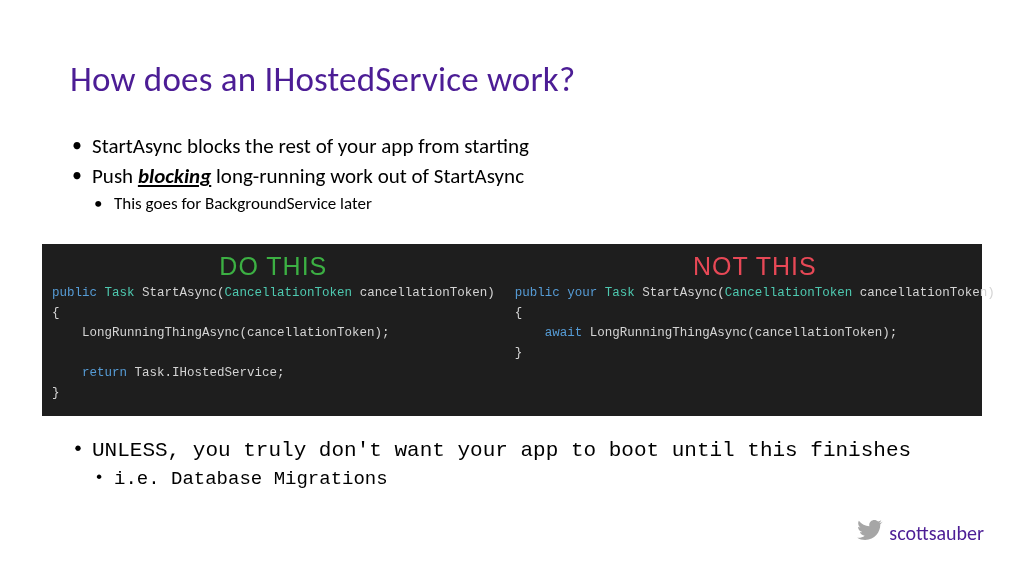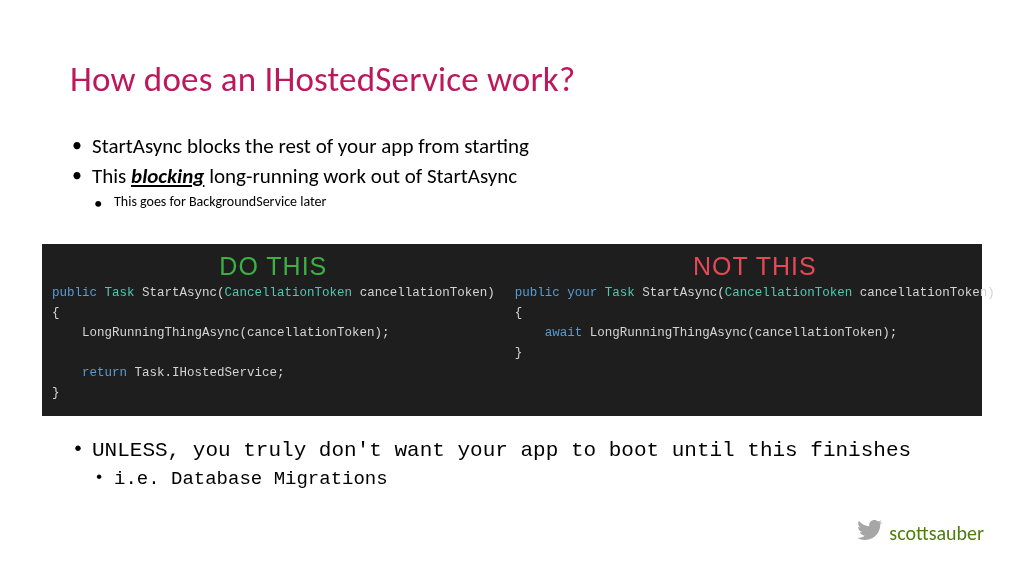--- a/index.html
+++ b/index.html
@@ -1,55 +1,55 @@
 <!DOCTYPE html>
 <html><head>
 <meta charset="utf-8">
 <style>
   * { margin: 0; padding: 0; box-sizing: border-box; }
   html, body { width: 1024px; height: 576px; font-family: "Segoe UI", Calibri, Arial, sans-serif; background: #fff; overflow: hidden; }
   .slide { width: 1024px; height: 576px; position: relative; }
-  .title { position: absolute; top: 58px; left: 70px; font-size: 35px; font-weight: 400; color: #be185d; letter-spacing: .2px; }
+  .title { position: absolute; top: 58px; left: 70px; font-size: 35px; font-weight: 400; color: #4c1d95; letter-spacing: .2px; }
   .content { position: absolute; top: 132px; left: 70px; right: 50px; font-size: 21px; color: #000; }
   .content ul { list-style: none; }
   .content > ul > li { position: relative; padding-left: 22px; line-height: 1.35; margin-bottom: 2px; }
   .content > ul > li::before { content: "•"; position: absolute; left: 2px; top: 0; font-size: 20px; color: #000; }
   .sub { margin-top: 2px; }
-  .sub li { position: relative; padding-left: 22px; font-size: 14px; line-height: 1.35; }
+  .sub li { position: relative; padding-left: 22px; font-size: 17px; line-height: 1.35; }
   .sub li::before { content: "•"; position: absolute; left: 2px; top: 0; font-size: 17px; color: #000; }
   .blocking { font-weight: 700; font-style: italic; text-decoration: underline; }
   .codebox { position: absolute; top: 244px; left: 42px; width: 940px; height: 172px; background: #1e1e1e; color: #d4d4d4; display: flex; }
   .codecol { flex: 1 1 50%; padding: 8px 10px 8px 10px; }
   .colhead { text-align: center; font-size: 25px; font-family: "Segoe UI", Arial, sans-serif; letter-spacing: 1px; }
   .colhead.green { color: #3cb043; }
   .colhead.red { color: #e74856; text-align: center; }
   pre.code { font-family: Consolas, "Courier New", monospace; font-size: 12.5px; line-height: 1.6; white-space: pre; margin-top: 2px; }
   .kw { color: #569cd6; }        
   .type { color: #4ec9b0; }      
   .id  { color: #d4d4d4; }
   .below { position: absolute; top: 436px; left: 70px; right: 50px; font-size: 21px; color: #000; font-family: Liberation Mono, monospace; }
   .below ul { list-style: none; }
   .below > ul > li { position: relative; padding-left: 22px; line-height: 1.4; }
   .below > ul > li::before { content: "•"; position: absolute; left: 2px; top: 0; font-size: 20px; }
   .below .sub li { font-size: 19px; }
-  .handle { position: absolute; bottom: 28px; right: 40px; color: #4d7c0f; font-size: 20px; display: flex; align-items: center; gap: 6px; }
+  .handle { position: absolute; bottom: 28px; right: 40px; color: #4c1d95; font-size: 20px; display: flex; align-items: center; gap: 6px; }
   .handle svg { width: 26px; height: 26px; fill: #a6a6a6; }
 </style>
 </head>
 <body>
 
 <div class="slide">
 
   <div class="title">How does an IHostedService work?</div>
 
   <div class="content">
     <ul>
       <li>StartAsync blocks the rest of your app from starting</li>
       <li>
-        <span>This </span><span class="blocking">blocking</span><span> long-running work out of StartAsync</span>
+        <span>Push </span><span class="blocking">blocking</span><span> long-running work out of StartAsync</span>
         <ul class="sub">
           <li>This goes for BackgroundService later</li>
         </ul>
       </li>
     </ul>
   </div>
 
   <div class="codebox">
     <div class="codecol">
       <div class="colhead green">DO THIS</div>

